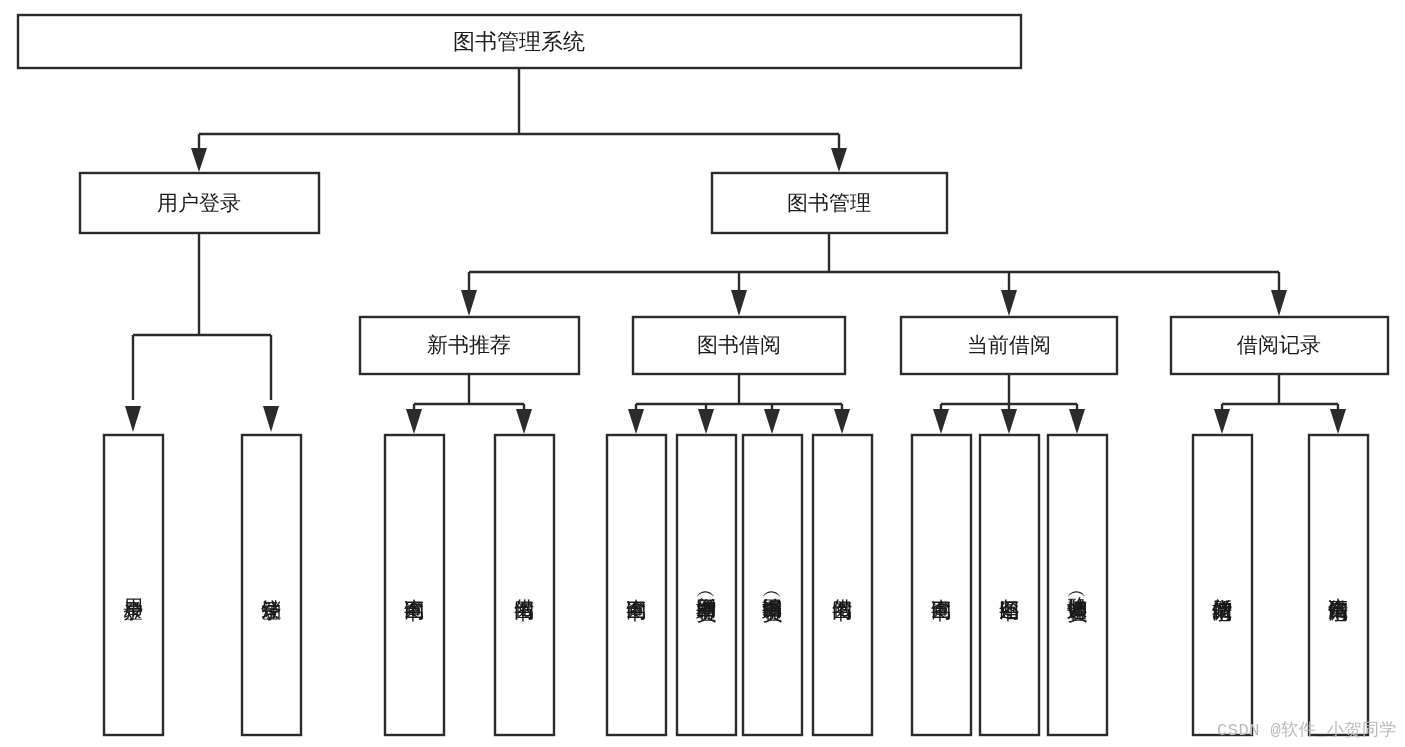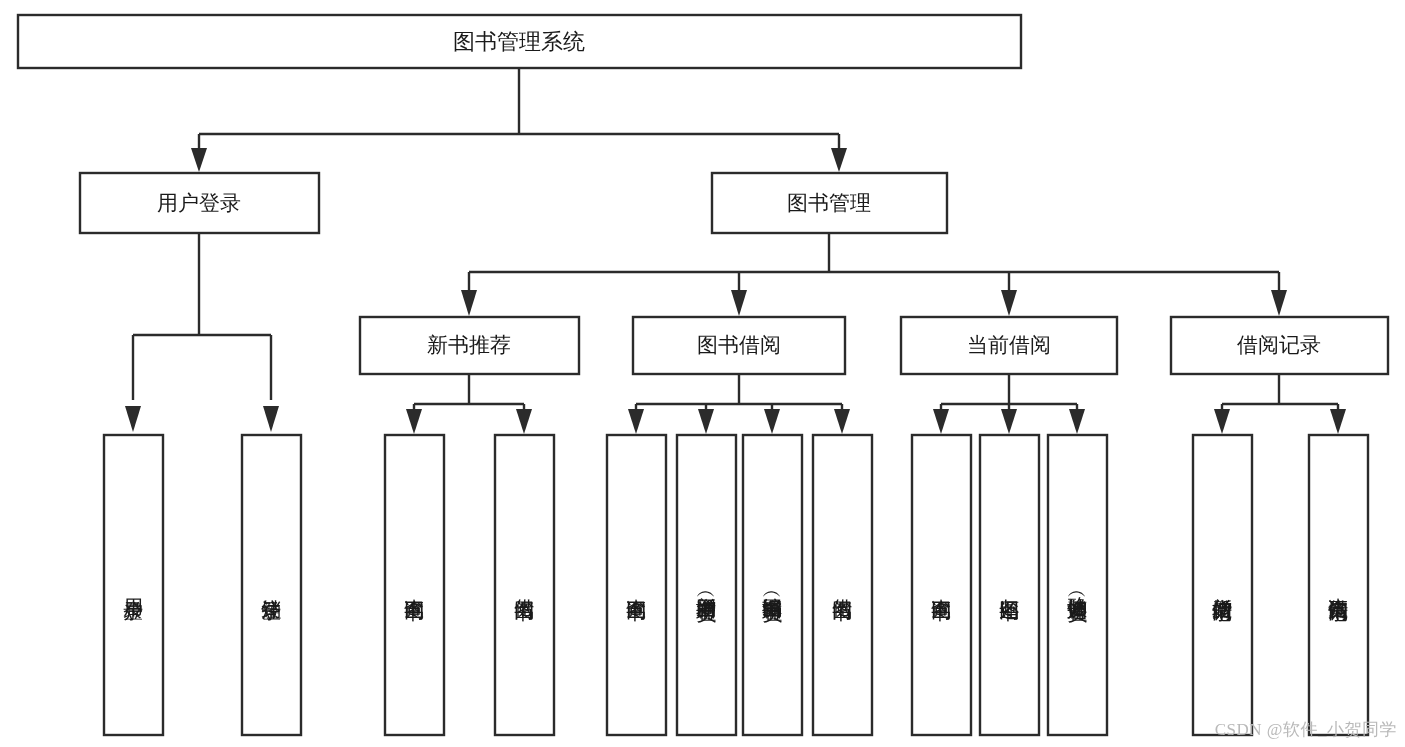--- a/index.html
+++ b/index.html
@@ -68,21 +68,21 @@
     align-items: center;
     justify-content: center;
     text-align: center;
     white-space: nowrap;
     pointer-events: none;
   }
   .watermark {
     position: absolute;
     right: 8px;
     bottom: 6px;
-    font-family: Liberation Serif, serif;
+    font-family: Liberation Mono, monospace;
     font-size: 17px;
     color: #b9b9b9;
     white-space: nowrap;
     letter-spacing: 0.5px;
   }
 </style>
 </head>
 <body>
 
 <div id="diagram-root">

